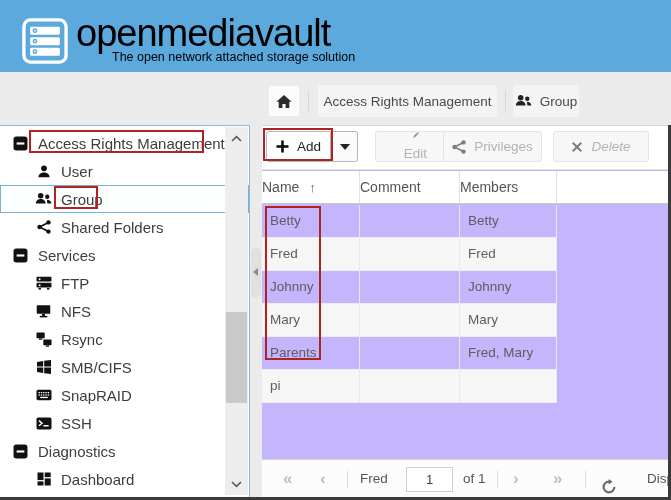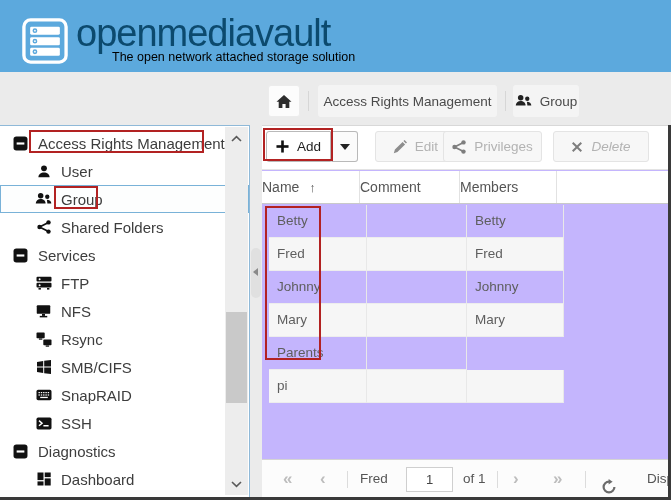--- a/index.html
+++ b/index.html
@@ -4,21 +4,21 @@
 <style>
   html,body{margin:0;padding:0;}
   body{font-family:"Liberation Sans","DejaVu Sans",sans-serif;}
   #screen{position:relative;width:671px;height:500px;overflow:hidden;background:#ebebeb;}
 
   
   #app-header{position:absolute;left:0;top:0;width:671px;height:72px;background:var(--blue,#5CA9DD);}
   #logo-wrap{position:absolute;left:22px;top:13px;display:flex;align-items:flex-start;}
   #logo-icon{width:46px;height:46px;margin-top:5px;}
   #brand-col{margin-left:8px;color:#fff;}
-  #brand-text{font-size:38px;line-height:40px;letter-spacing:-1px;color:#0c4a6e;}
+  #brand-text{font-size:38px;line-height:40px;letter-spacing:-1px;color:#000000;}
   #tagline{font-size:12.5px;margin-left:36px;margin-top:-3px;color:#000000;white-space:nowrap;}
 
   
   #crumb-bar{position:absolute;left:0;top:72px;width:671px;height:53px;background:#ebebeb;}
   #sidebar-collapse-arrow{position:absolute;left:223px;top:94px;width:0;height:0;
       border-top:6px solid transparent;border-bottom:6px solid transparent;border-right:8px solid #232323;cursor:pointer;}
   .chip{position:absolute;top:13px;height:32px;border-radius:3px;display:flex;align-items:center;justify-content:center;
       font-size:13.5px;color:#4a4a4a;box-sizing:border-box;}
   #chip-home{left:268px;width:32px;background:#fcfcfc;border:1px solid #ececec;}
   #chip-arm{left:318px;width:179px;background:#f4f4f4;}
@@ -53,34 +53,34 @@
   
   #main{position:absolute;left:262px;top:125px;width:406px;height:372px;background:#c4b5fd;
       border-top:1px solid #d8d8d8;box-sizing:border-box;overflow:hidden;}
   #toolbar{position:absolute;left:0;top:0;width:100%;height:44px;border-bottom:1px solid #e3e3e3;box-sizing:border-box;background:#fff;}
   .tbtn{position:absolute;top:5px;height:31px;box-sizing:border-box;border-radius:3px;display:flex;align-items:center;
       justify-content:center;gap:8px;font-size:13.5px;cursor:pointer;}
   .tbtn svg{display:block;}
   #btn-add{left:4px;width:65px;background:#fff;border:1px solid #b9b9b9;border-radius:3px 0 0 3px;color:#1f1f1f;}
   #btn-add-arrow{left:69px;width:27px;background:#fbfbfb;border:1px solid #b9b9b9;border-left-color:#d2d2d2;border-radius:0 3px 3px 0;}
   .tbtn.disabled{background:#f7f7f7;border:1px solid #e4e4e4;color:#b3b3b3;cursor:default;}
-  #btn-edit{left:113px;width:81px;}
+  #btn-edit{left:113px;width:81px;flex-direction:column;}
   #btn-privileges{left:181px;width:99px;}
   #btn-delete{left:291px;width:96px;font-style:italic;}
   #caret-down{width:0;height:0;border-left:5px solid transparent;border-right:5px solid transparent;border-top:6px solid #222;}
 
   
   #grid-header{position:absolute;left:0;top:45px;width:100%;height:33px;border-bottom:1px solid #c9c9c9;box-sizing:border-box;background:#fff;}
   .hcell{position:absolute;top:0;height:32px;line-height:32px;box-sizing:border-box;
       border-right:1px solid #e2e2e2;color:#555;font-size:14px;cursor:pointer;}
   #hcell-name{left:0;width:98px;} #hcell-comment{left:98px;width:100px;} #hcell-members{left:198px;width:97px;}
   .sort-arrow{color:#555;font-size:13px;margin-left:10px;}
 
   
-  #grid-rows{position:absolute;left:7px;top:79px;width:295px;}
+  #grid-rows{position:absolute;left:0;top:79px;width:295px;}
   .grid-row{display:flex;height:33px;cursor:pointer;}
   .grid-row.stripe .cell{background:#f6f6f6;}
   .cell{box-sizing:border-box;height:33px;line-height:32px;padding-left:8px;font-size:13.5px;color:#5e5e5e;
       border-right:1px solid #e8e8e8;border-bottom:1px solid #ededed;overflow:hidden;white-space:nowrap;}
   .cell.c1{width:98px;} .cell.c2{width:100px;} .cell.c3{width:97px;}
 
   
   #paging{position:absolute;left:0;top:333px;width:100%;height:39px;border-top:1px solid #d4d4d4;background:#fcfcfc;box-sizing:border-box;}
   .pg{position:absolute;top:0;height:38px;line-height:38px;}
   .pg-btn{color:#bdbdbd;font-size:17px;font-weight:bold;cursor:pointer;}
@@ -384,20 +384,21 @@
           <div class="cell c3">Johnny</div>
         </div>
         <div class="grid-row stripe">
           <div class="cell c1">Mary</div>
           <div class="cell c2"></div>
           <div class="cell c3">Mary</div>
         </div>
         <div class="grid-row">
           <div class="cell c1">Parents</div>
           <div class="cell c2"></div>
+          <div class="cell c3">Fred, Mary</div>
         </div>
         <div class="grid-row stripe">
           <div class="cell c1">pi</div>
           <div class="cell c2"></div>
           <div class="cell c3"></div>
         </div>
       </div>
 
     <div id="paging">
       <div class="pg pg-btn" id="pg-first">«</div>

